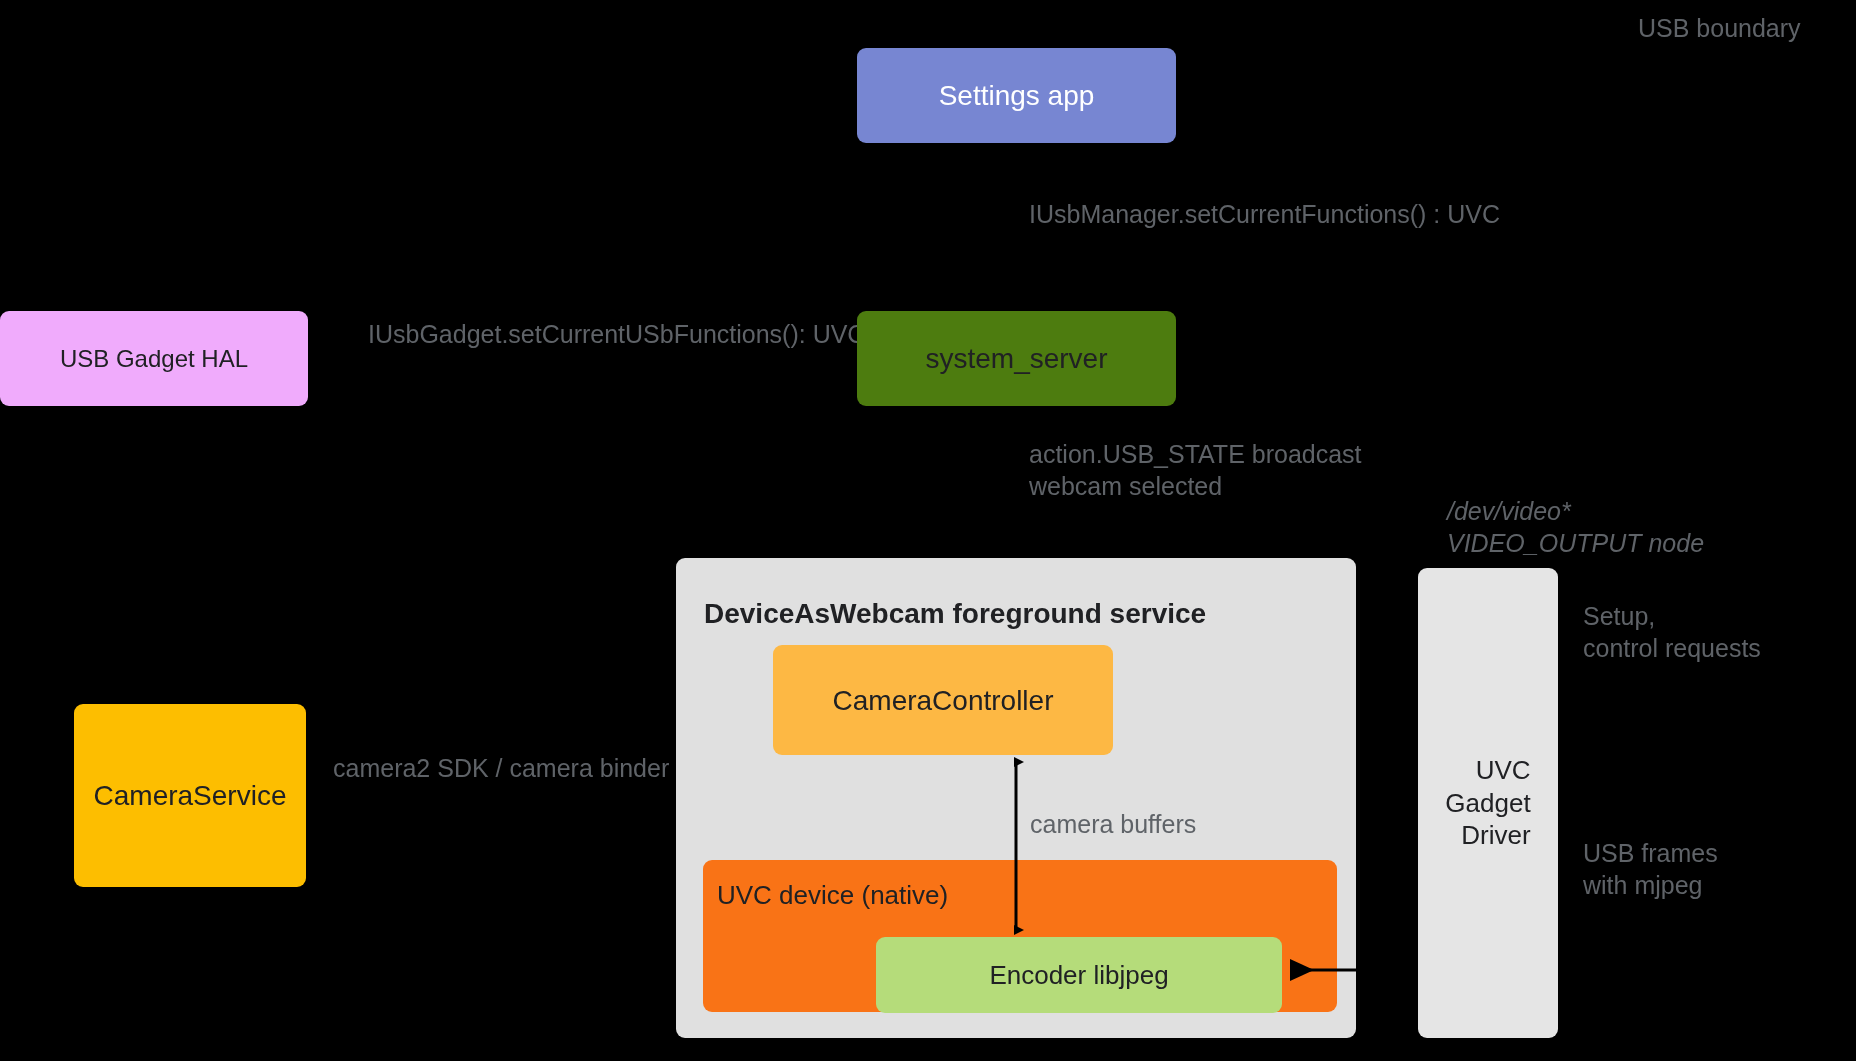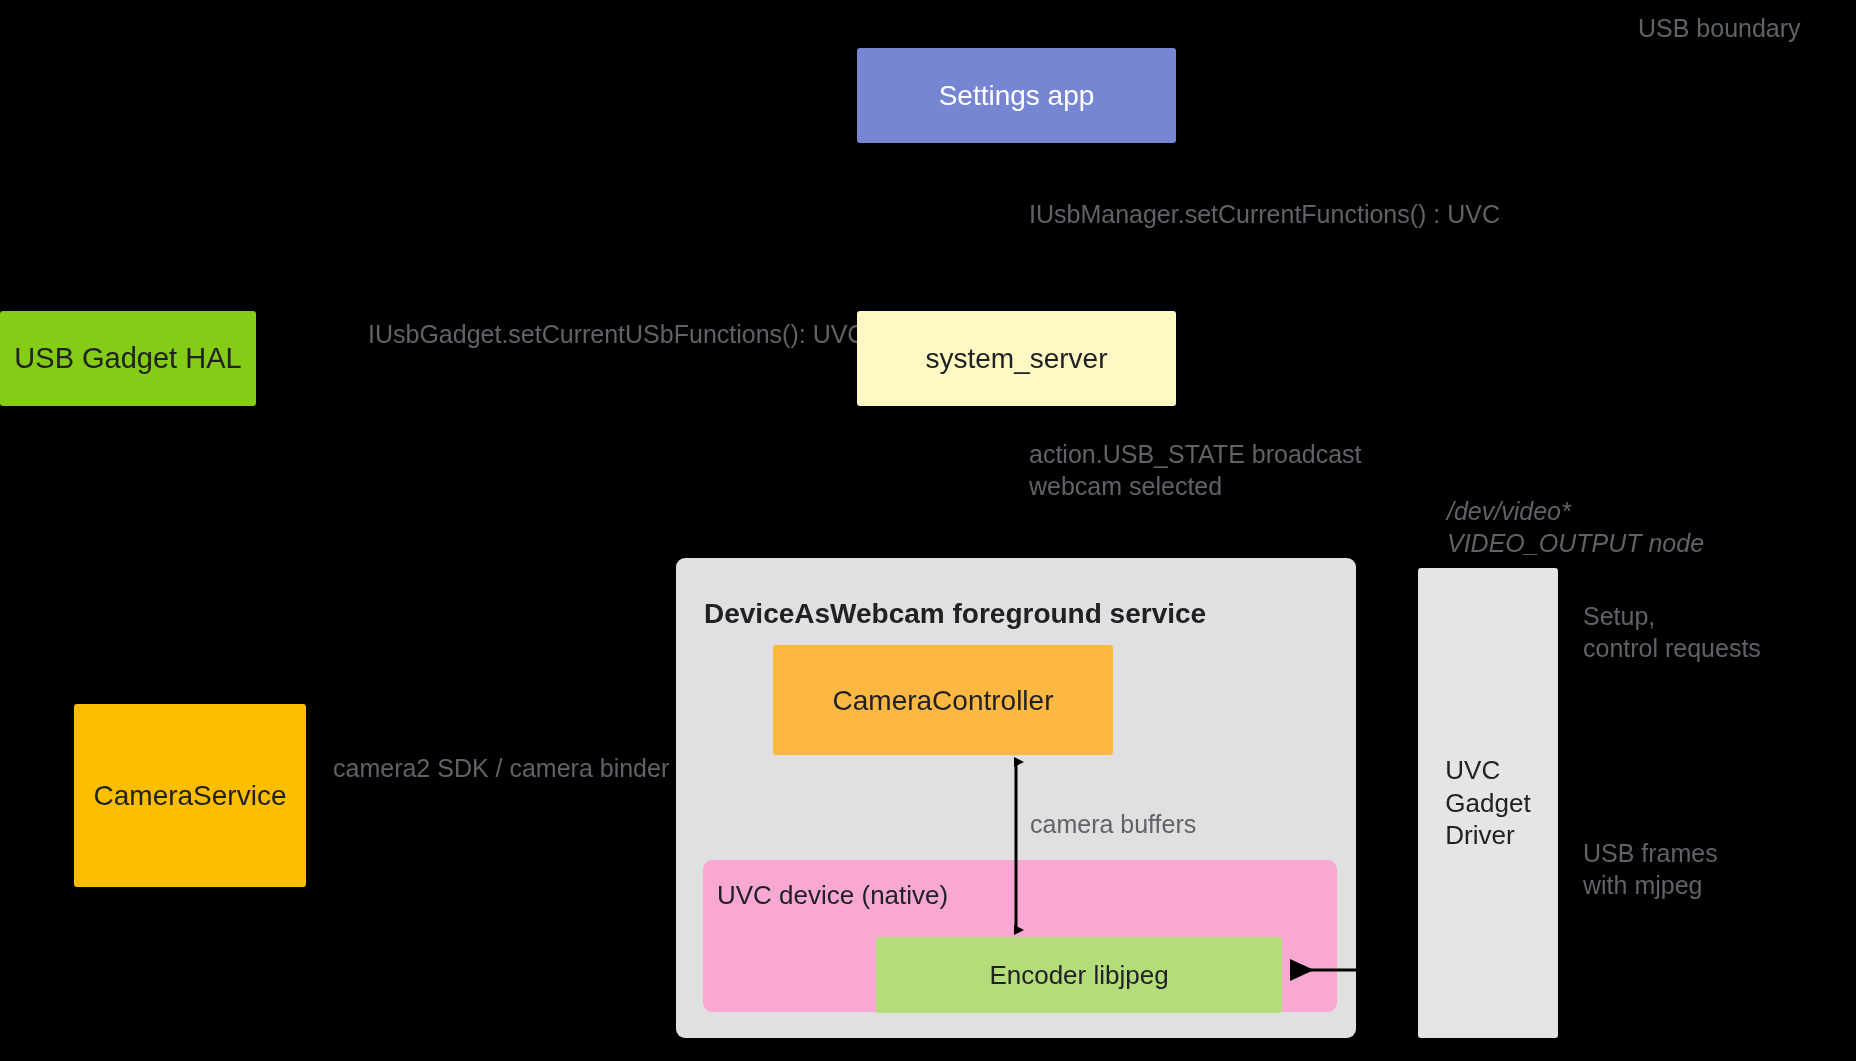--- a/index.html
+++ b/index.html
@@ -11,25 +11,25 @@
     position: relative;
     width: 1856px;
     height: 1061px;
     background: #000000;
     font-family: "Liberation Sans", sans-serif;
     overflow: hidden;
   }
   .box {
     position: absolute;
     box-sizing: border-box;
-    border-radius: 3px;
+    border-radius: 9px;
     display: flex;
     align-items: center;
     justify-content: center;
-    text-align: left;
+    text-align: right;
     line-height: 1.25;
   }
   .label {
     position: absolute;
     color: #5f6368;
     font-size: 25px;
     line-height: 1.28;
     white-space: pre-line;
   }
   svg.arrows {
@@ -45,45 +45,45 @@
 <body>
 
 <div id="canvas">
 
   <div class="label" style="left:1610px; top:12px;margin-left:28px;">USB boundary</div>
 
   <div class="box" style="left:857px; top:48px; width:319px; height:95px; background:#7786d2; color:#ffffff; font-size:28px;">Settings app</div>
 
   <div class="label" style="left:1029px; top:198px;">IUsbManager.setCurrentFunctions() : UVC</div>
 
-  <div class="box" style="left:0px; top:311px; width:256px; height:95px; background:#84cc16; color:#202124; font-size:29px;">USB Gadget HAL</div>
+  <div class="box" style="left:0px; top:311px; width:308px; height:95px; background:#f0abfc; color:#202124; font-size:24px;">USB Gadget HAL</div>
 
   <div class="label" style="left:368px; top:318px;">IUsbGadget.setCurrentUSbFunctions(): UVC</div>
 
-  <div class="box" style="left:857px; top:311px; width:319px; height:95px; background:#fef9c3; color:#202124; font-size:28px;">system_server</div>
+  <div class="box" style="left:857px; top:311px; width:319px; height:95px; background:#4d7c0f; color:#202124; font-size:28px;">system_server</div>
 
   <div class="label" style="left:1029px; top:438px;">action.USB_STATE broadcast
 webcam selected</div>
 
   <div class="label" style="left:1447px; top:495px;font-style:italic;">/dev/video*
 VIDEO_OUTPUT node</div>
 
   <div style="position:absolute; left:676px; top:558px; width:680px; height:480px; background:#e0e0e0; border-radius:9px;">
     <div style="position:absolute; left:28px; top:40px; font-size:28px; font-weight:bold; color:#202124;">DeviceAsWebcam foreground service</div>
   </div>
 
   <div class="box" style="left:773px; top:645px; width:340px; height:110px; background:#fdb844; color:#202124; font-size:28px;">CameraController</div>
 
   <div class="box" style="left:74px; top:704px; width:232px; height:183px; background:#fdbe00; color:#202124; font-size:28px;">CameraService</div>
 
   <div class="label" style="left:333px; top:752px;text-align:right;">camera2 SDK / camera binder</div>
 
   <div class="label" style="left:1030px; top:808px;">camera buffers</div>
 
-  <div style="position:absolute; left:703px; top:860px; width:634px; height:152px; background:#f9a8d4; border-radius:9px;">
+  <div style="position:absolute; left:703px; top:860px; width:634px; height:152px; background:#f97316; border-radius:9px;">
     <div style="position:absolute; left:14px; top:20px; font-size:26px; color:#202124;">UVC device (native)</div>
   </div>
 
   <div class="box" style="left:876px; top:937px; width:406px; height:76px; background:#b5dc7a; color:#202124; font-size:26px;">Encoder libjpeg</div>
 
   <div class="box" style="left:1418px; top:568px; width:140px; height:470px; background:#e5e5e5; color:#202124; font-size:26px; white-space:pre-line;">UVC
 Gadget
 Driver</div>
 
   <div class="label" style="left:1583px; top:600px;">Setup,

